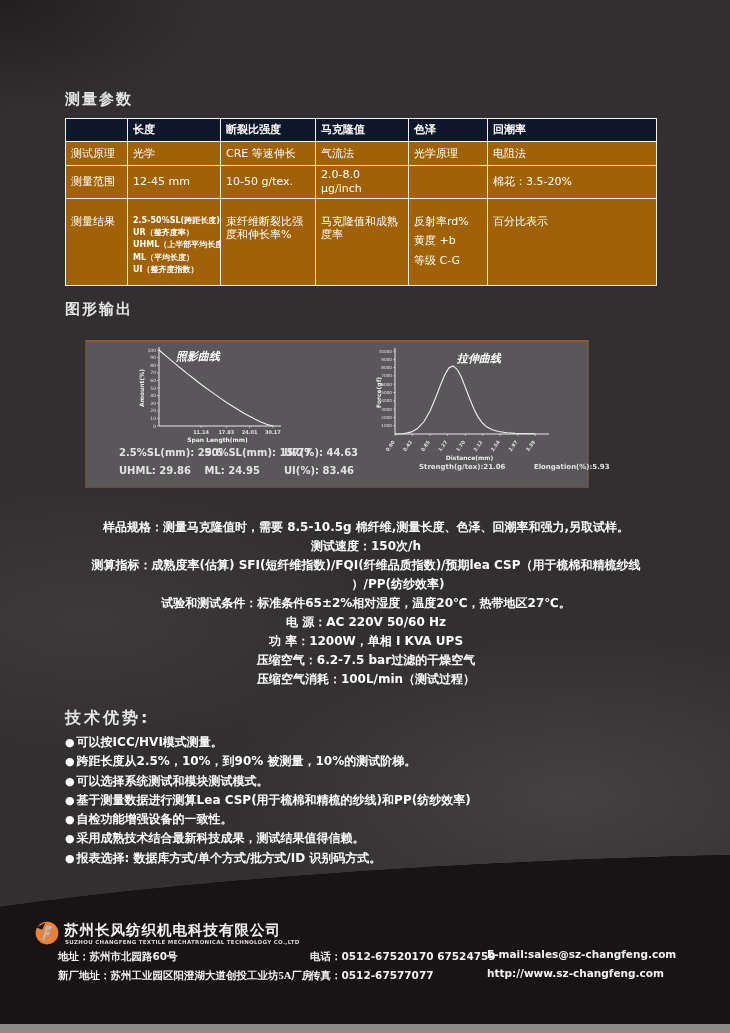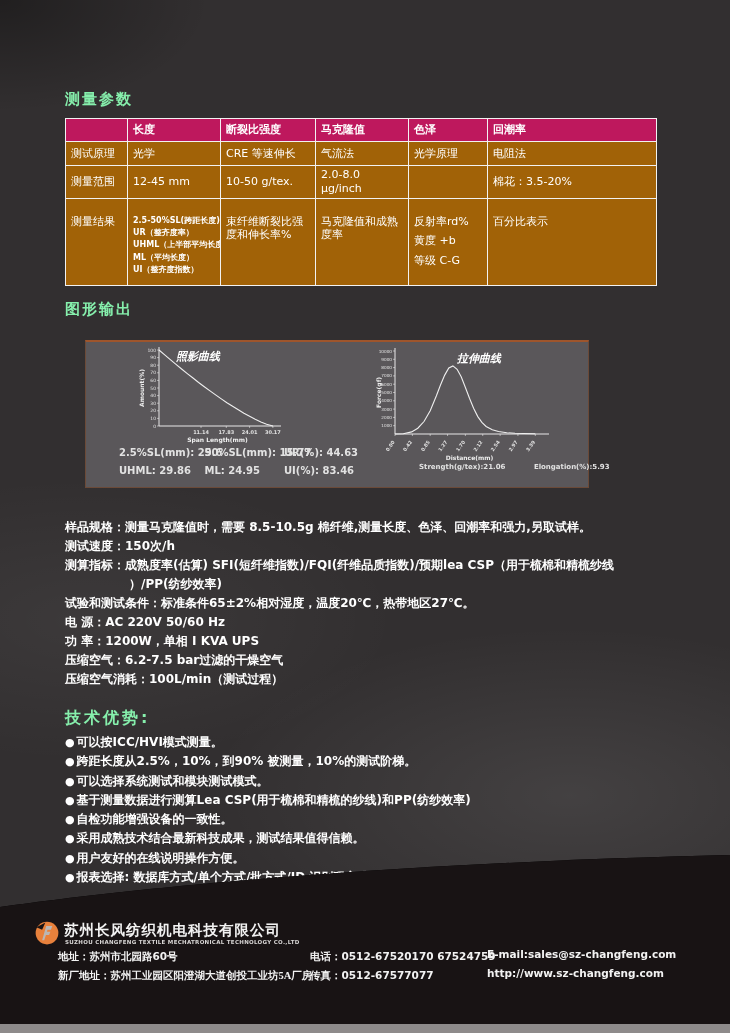--- a/index.html
+++ b/index.html
@@ -2,48 +2,48 @@
 <html><head>
 <meta charset="utf-8">
 <style>
   html,body{margin:0;padding:0;background:#1b1819;}
   .page{position:relative;width:730px;height:1033px;background:#322f30;overflow:hidden;
         font-family:"DejaVu Sans",sans-serif;color:#fff;}
   .bg{position:absolute;inset:0;pointer-events:none;}
   .s1{background:radial-gradient(ellipse 560px 260px at 78% 77%, rgba(255,255,255,0.085), rgba(255,255,255,0) 65%);}
   .s2{background:radial-gradient(ellipse 480px 220px at 12% 60%, rgba(255,255,255,0.05), rgba(255,255,255,0) 65%);}
   .s3{background:radial-gradient(ellipse 300px 160px at 0% 0%, rgba(0,0,0,0.35), rgba(0,0,0,0) 70%);}
-  .sec{position:absolute;left:65px;margin:0;font-size:15px;font-weight:bold;letter-spacing:2px;color:#86efac;}
+  .sec{position:absolute;left:65px;margin:0;font-size:15px;font-weight:bold;letter-spacing:2px;color:#e5e5e5;}
 
   
   table.ptable{position:absolute;left:65px;top:118px;border-collapse:collapse;table-layout:fixed;width:591px;}
   .ptable th,.ptable td{border:1px solid #f2f2f2;padding:2px 5px;text-align:left;vertical-align:middle;
         font-size:11px;line-height:1.25;overflow:hidden;}
-  .ptable thead th{background:#be185d;color:#fff;font-weight:bold;height:18px;}
+  .ptable thead th{background:#0f172a;color:#fff;font-weight:bold;height:18px;}
   .ptable tbody td{background:#a16207;color:#fff;height:19px;}
   .ptable tr.r3 td{vertical-align:top;padding-top:16px;height:68px;margin-top:24px;}
   .ptable .small div{font-size:8px;font-weight:bold;line-height:1.55;white-space:nowrap;}
   .ptable .sp{margin-bottom:6px;}
 
   
   .panel{position:absolute;left:85px;top:340px;width:504px;height:148px;background:#5a575a;
          border:1px solid #6b4a38;border-top:2px solid #9e552c;box-sizing:border-box;}
   .panel svg{position:absolute;overflow:visible;font-family:"DejaVu Sans",sans-serif;}
   .chart-left{left:30px;top:2px;}
   .chart-right{left:283px;top:2px;}
   .stats{position:absolute;font-size:10px;font-weight:bold;color:#e2e2e2;white-space:nowrap;}
   .lrow1{left:33px;top:105px;} .lrow2{left:33px;top:123px;}
   .lrow1 span,.lrow2 span{display:inline-block;}
   .w1{width:82px;} .w2{width:76px;}
   .rrow{left:333px;top:121px;font-size:7px;}
   .rrow span{margin-right:26px;}
 
   
   .specs{position:absolute;left:65px;top:518px;width:602px;font-size:12px;font-weight:600;line-height:19px;}
-  .spec-line{padding-left:64px;text-indent:-64px;}
+  .spec-line{padding-left:64px;text-indent:-64px;text-align:center;}
 
   
   .adv{position:absolute;left:65px;top:733px;width:600px;font-size:12px;font-weight:600;}
   .adv-item{height:19.3px;line-height:18px;white-space:nowrap;}
   .blt{margin-right:2px;font-size:11px;}
 
   
   .footer-curve{position:absolute;left:0;bottom:9px;}
   .bottom-strip{position:absolute;left:0;bottom:0;width:730px;height:9px;background:#8e8b8b;}
   .fitem{position:absolute;font-size:10.5px;font-weight:bold;color:#f2f2f2;white-space:nowrap;}
@@ -240,21 +240,20 @@
 
   <h2 class="sec" style="top:708px;letter-spacing:3px;font-size:16px">技术优势:</h2>
 
   <div class="adv">
     <div class="adv-item"><span class="blt">●</span><span>可以按ICC/HVI模式测量。</span></div>
     <div class="adv-item"><span class="blt">●</span><span>跨距长度从2.5%，10%，到90% 被测量，10%的测试阶梯。</span></div>
     <div class="adv-item"><span class="blt">●</span><span>可以选择系统测试和模块测试模式。</span></div>
     <div class="adv-item"><span class="blt">●</span><span>基于测量数据进行测算Lea CSP(用于梳棉和精梳的纱线)和PP(纺纱效率)</span></div>
     <div class="adv-item"><span class="blt">●</span><span>自检功能增强设备的一致性。</span></div>
     <div class="adv-item"><span class="blt">●</span><span>采用成熟技术结合最新科技成果，测试结果值得信赖。</span></div>
-    <div class="adv-item"><span class="blt">●</span><span>用户友好的在线说明操作方便。</span></div>
     <div class="adv-item"><span class="blt">●</span><span>报表选择: 数据库方式/单个方式/批方式/ID 识别码方式。</span></div>
   </div>
 
   <svg class="footer-curve" width="730" height="172">
     <path d="M0,55 C180,30 430,10 730,3 L730,172 L0,172 Z" fill="#18 1314"></path>
     <path d="M0,55 C180,30 430,10 730,3 L730,172 L0,172 Z" fill="#181314"></path>
   </svg>
 
   <svg class="logo" width="26" height="26" viewBox="0 0 32 32">
     <circle cx="16" cy="16" r="14" fill="#e8813c"></circle>

